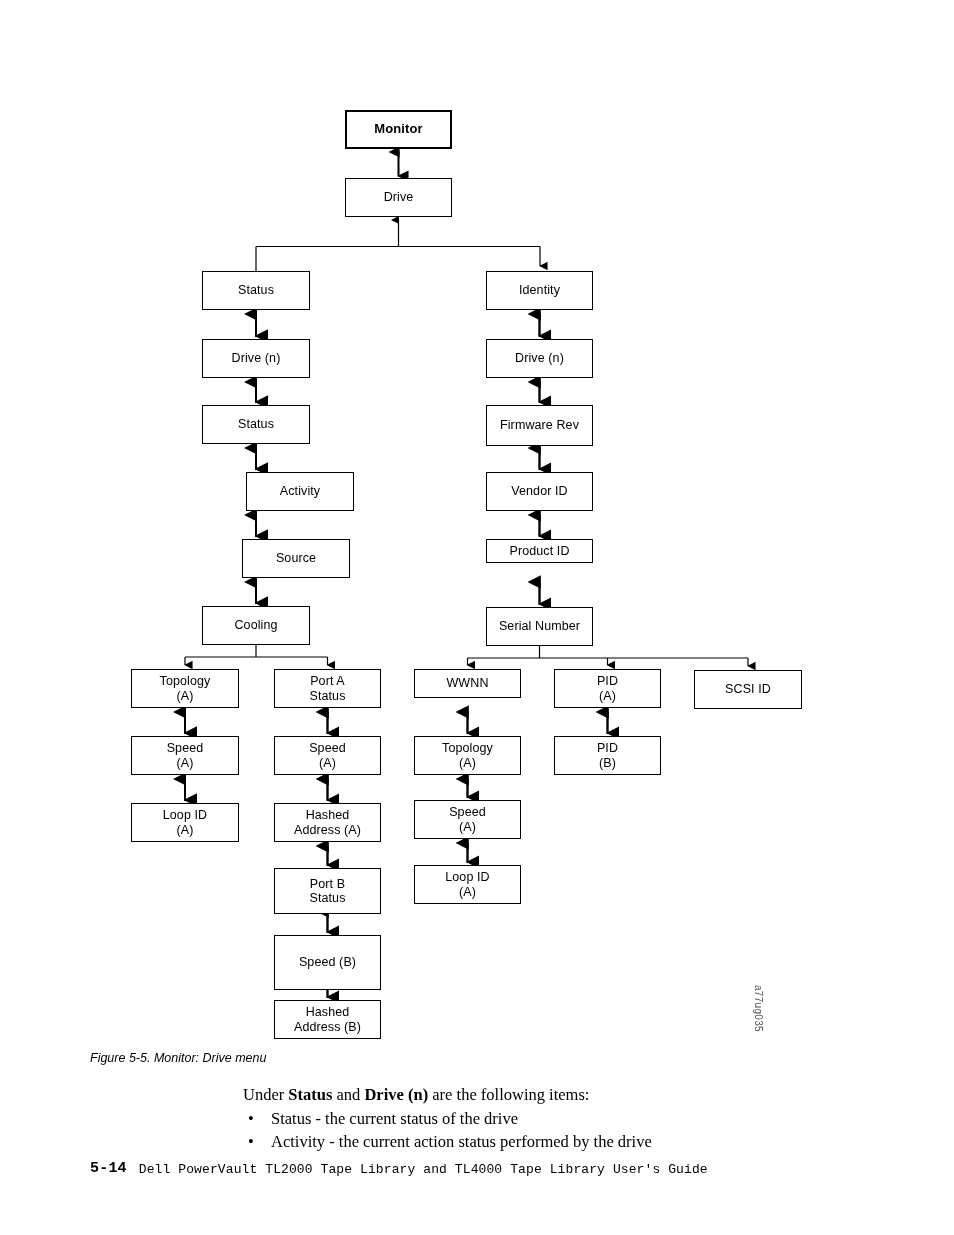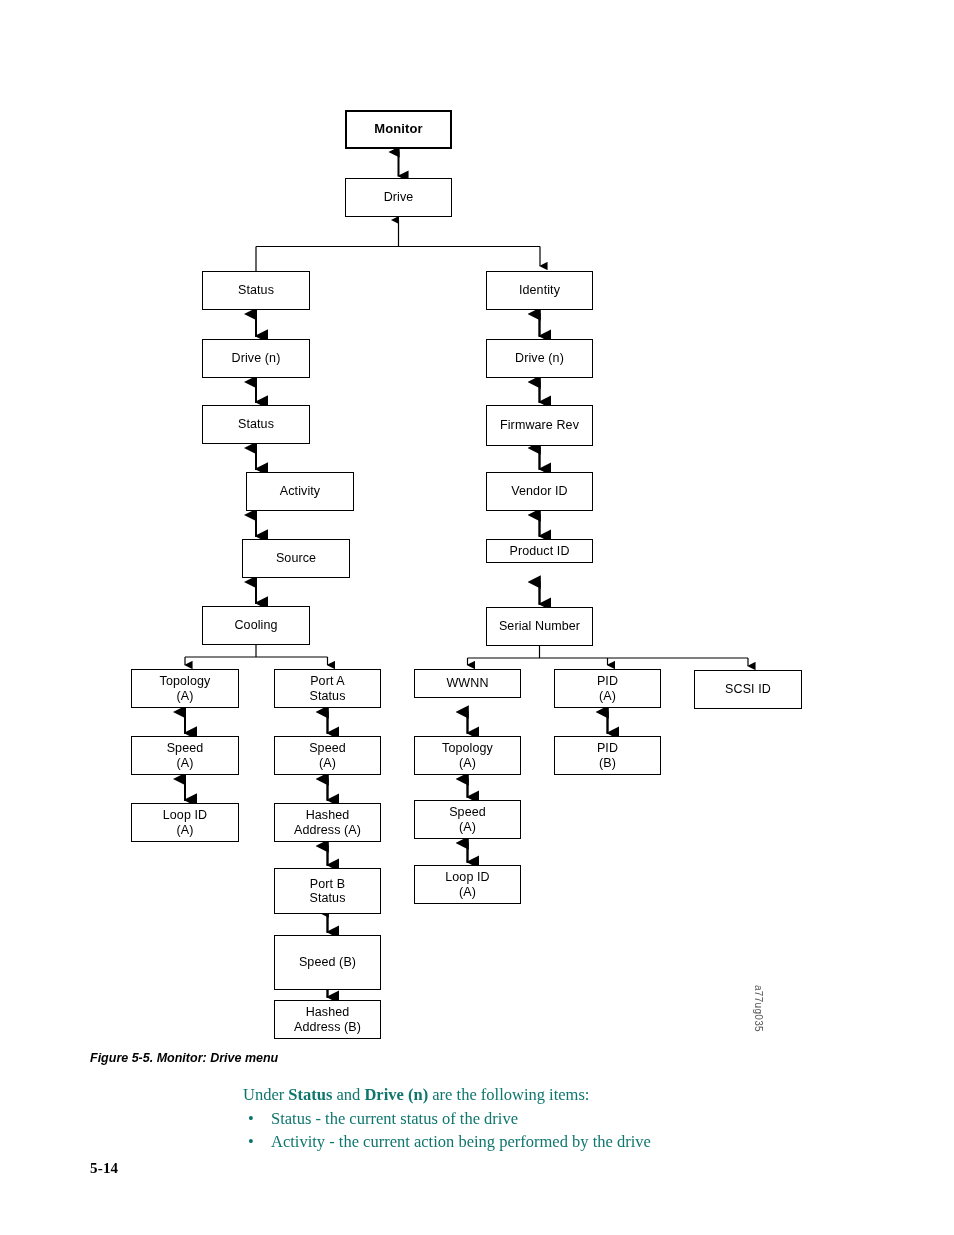--- a/index.html
+++ b/index.html
@@ -59,21 +59,20 @@
   
   #figure-caption {
     position: absolute;
     left: 90px;
     top: 1051px;
     font-family: "Liberation Sans", sans-serif;
     font-style: italic;
     font-size: 12.5px;
     color: #000000;
     white-space: nowrap;
-    font-weight: bold;
   }
 
   
   #watermark {
     position: absolute;
     left: 751px;
     top: 985px;
     width: 14px;
     height: 70px;
     font-family: "Liberation Sans", sans-serif;
@@ -93,21 +92,21 @@
 
   
   #prose {
     position: absolute;
     left: 243px;
     top: 1083px;
     width: 640px;
     font-family: "Liberation Serif", serif;
     font-size: 16.5px;
     line-height: 23px;
-    color: #0f766e;
+    color: #000000;
   }
   #prose .lead { margin: 0 0 1px 0; }
   #prose .lead b { font-weight: bold; }
   #prose ul {
     margin: 0;
     padding: 0;
     list-style: none;
   }
   #prose li {
     position: relative;
@@ -121,21 +120,21 @@
   }
 
   
   #footer {
     position: absolute;
     left: 90px;
     top: 1160px;
     display: flex;
     align-items: flex-end;
     gap: 12px;
-    font-family: Liberation Serif, serif;
+    font-family: Liberation Mono, monospace;
     color: #000000;
   }
   #footer .page-no {
     font-weight: bold;
     font-size: 15px;
     letter-spacing: 0.2px;
   }
   #footer .book-title {
     font-size: 13px;
     letter-spacing: 0.1px;
@@ -309,19 +308,20 @@
     <span>a77ug035</span>
   </div>
 </div>
 
 <div id="figure-caption">Figure 5-5. Monitor: Drive menu</div>
 
 <div id="prose">
   <p class="lead"><span>Under </span><b>Status</b><span> and </span><b>Drive (n)</b><span> are the following items:</span></p>
   <ul>
     <li><span class="bullet">•</span><span>Status - the current status of the drive</span></li>
-    <li><span class="bullet">•</span><span>Activity - the current action being performed by the drive</span></li>
+    <li><span class="bullet">•</span><span>Activity - the current action status performed by the drive</span></li>
   </ul>
 </div>
 
 <div id="footer">
   <span class="page-no">5-14</span>
+  <span class="book-title">Dell PowerVault TL2000 Tape Library and TL4000 Tape Library User's Guide</span>
 </div>
 
 </body></html>

